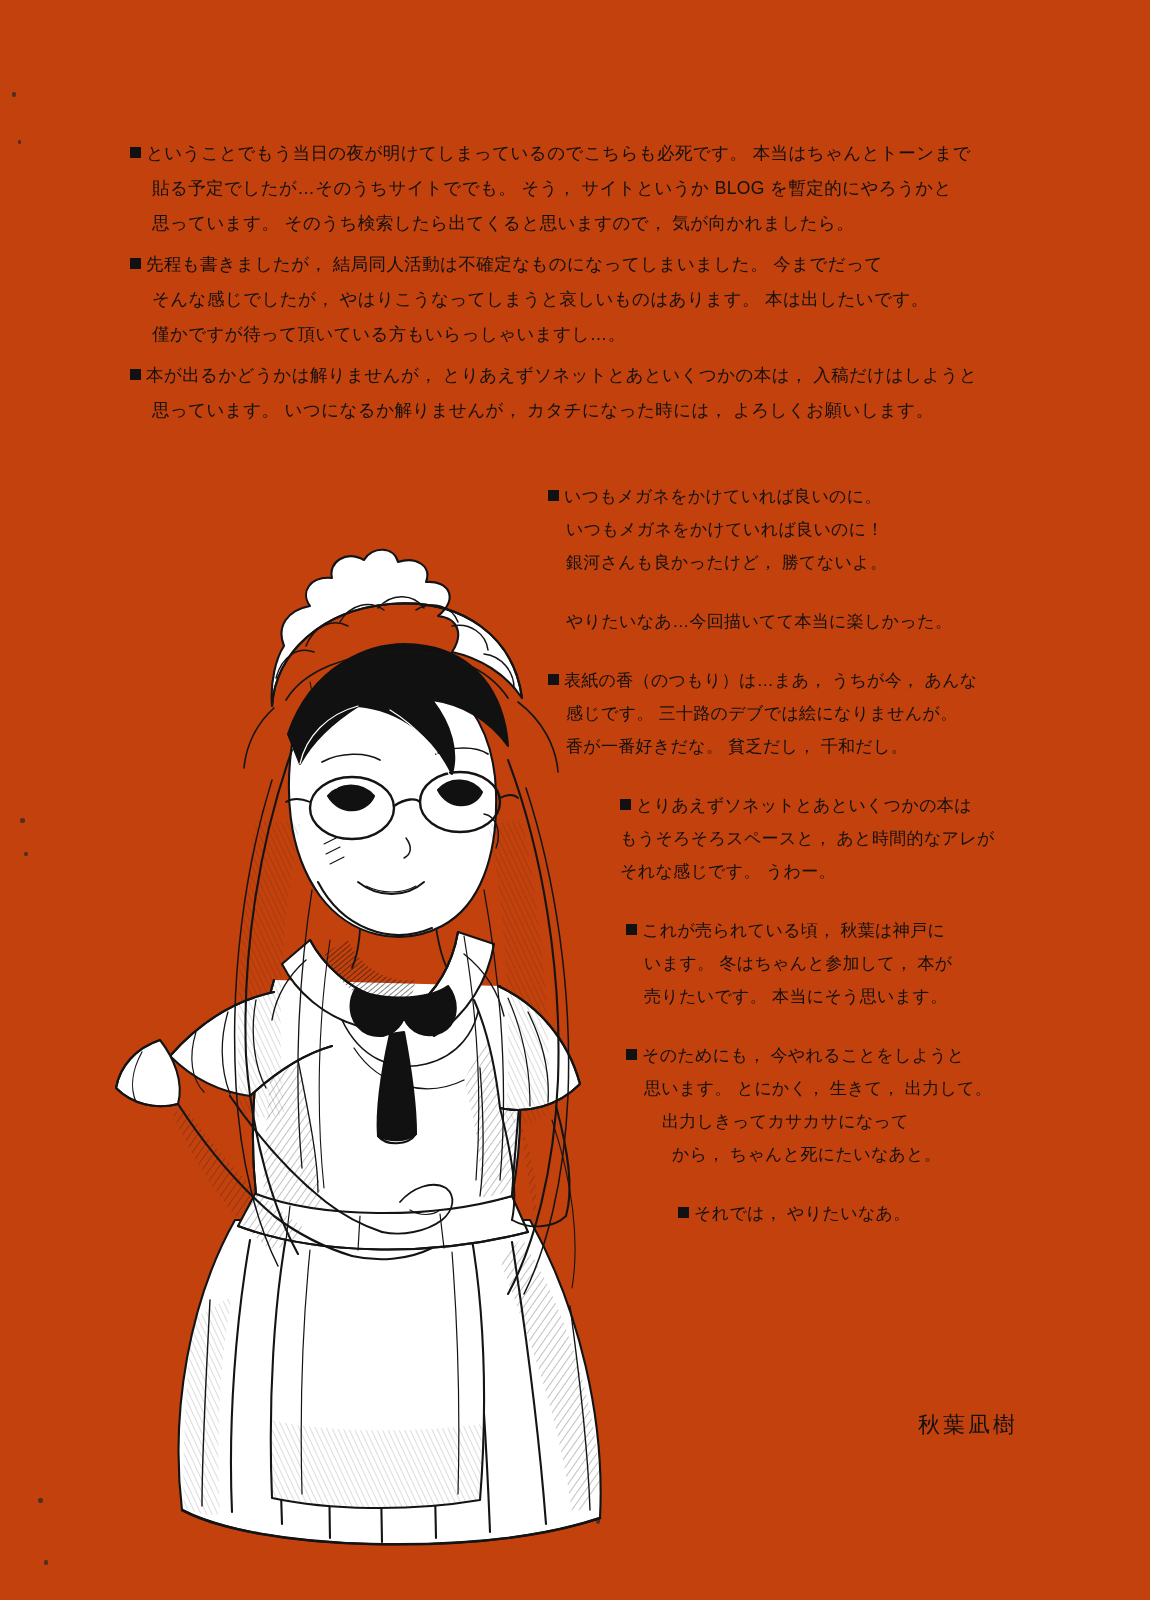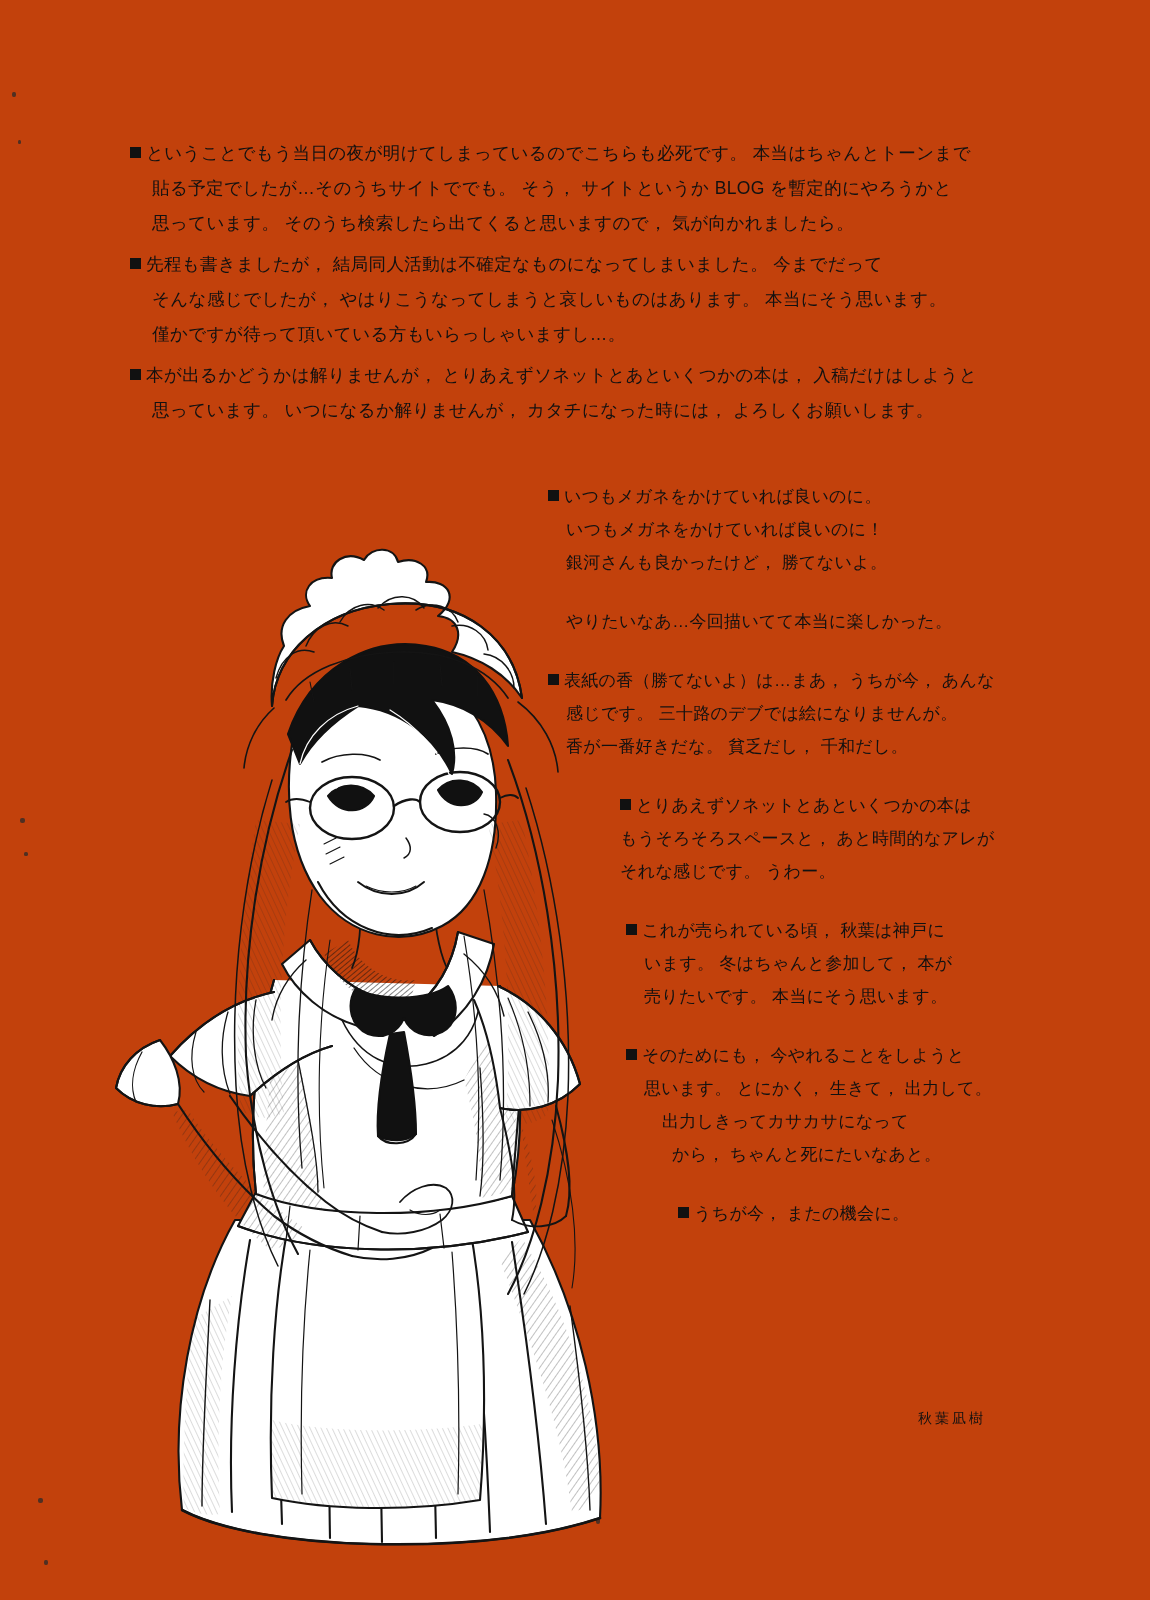--- a/index.html
+++ b/index.html
@@ -76,21 +76,21 @@
 
   .rpara.p4 { padding-left: 72px; }
   .rpara.p5 { padding-left: 78px; }
   .rpara.p6 { padding-left: 78px; }
   .rpara.p7 { padding-left: 130px; }
 
   .signature {
     position: absolute;
     left: 918px;
     top: 1410px;
-    font-size: 14px;
+    font-size: 22px;
     letter-spacing: 3px;
     z-index: 6;
   }
 
   
   .illus {
     position: absolute;
     left: 60px;
     top: 420px;
     width: 620px;
@@ -115,21 +115,21 @@
   <div class="top-block">
 
     <div class="para">
       <div class="line bullet-sq">ということでもう当日の夜が明けてしまっているのでこちらも必死です。 本当はちゃんとトーンまで</div>
       <div class="line indent">貼る予定でしたが…そのうちサイトででも。 そう， サイトというか BLOG を暫定的にやろうかと</div>
       <div class="line indent">思っています。 そのうち検索したら出てくると思いますので， 気が向かれましたら。</div>
     </div>
 
     <div class="para">
       <div class="line bullet-sq">先程も書きましたが， 結局同人活動は不確定なものになってしまいました。 今までだって</div>
-      <div class="line indent">そんな感じでしたが， やはりこうなってしまうと哀しいものはあります。 本当にそう思います。</div>
+      <div class="line indent">そんな感じでしたが， やはりこうなってしまうと哀しいものはあります。 本は出したいです。</div>
       <div class="line indent">僅かですが待って頂いている方もいらっしゃいますし…。</div>
     </div>
 
     <div class="para">
       <div class="line bullet-sq">本が出るかどうかは解りませんが， とりあえずソネットとあといくつかの本は， 入稿だけはしようと</div>
       <div class="line indent">思っています。 いつになるか解りませんが， カタチになった時には， よろしくお願いします。</div>
     </div>
 
   </div>
 
@@ -315,21 +315,21 @@
       <div class="rline bullet-sq">いつもメガネをかけていれば良いのに。</div>
       <div class="rline i1">いつもメガネをかけていれば良いのに！</div>
       <div class="rline i1">銀河さんも良かったけど， 勝てないよ。</div>
     </div>
 
     <div class="rpara p2">
       <div class="rline i1">やりたいなあ…今回描いてて本当に楽しかった。</div>
     </div>
 
     <div class="rpara p3">
-      <div class="rline bullet-sq">表紙の香（勝てないよ）は…まあ， うちが今， あんな</div>
+      <div class="rline bullet-sq">表紙の香（のつもり）は…まあ， うちが今， あんな</div>
       <div class="rline i1">感じです。 三十路のデブでは絵になりませんが。</div>
       <div class="rline i1">香が一番好きだな。 貧乏だし， 千和だし。</div>
     </div>
 
     <div class="rpara p4">
       <div class="rline bullet-sq">とりあえずソネットとあといくつかの本は</div>
       <div class="rline">もうそろそろスペースと， あと時間的なアレが</div>
       <div class="rline">それな感じです。 うわー。</div>
     </div>
 
@@ -340,20 +340,20 @@
     </div>
 
     <div class="rpara p6">
       <div class="rline bullet-sq">そのためにも， 今やれることをしようと</div>
       <div class="rline i1">思います。 とにかく， 生きて， 出力して。</div>
       <div class="rline i1" style="padding-left:36px">出力しきってカサカサになって</div>
       <div class="rline i1" style="padding-left:46px">から， ちゃんと死にたいなあと。</div>
     </div>
 
     <div class="rpara p7">
-      <div class="rline bullet-sq">うちが今， またの機会に。</div>
+      <div class="rline bullet-sq">それでは， やりたいなあ。</div>
     </div>
 
   </div>
 
   <div class="signature">秋葉凪樹</div>
 
 </div>
 
 </body></html>

